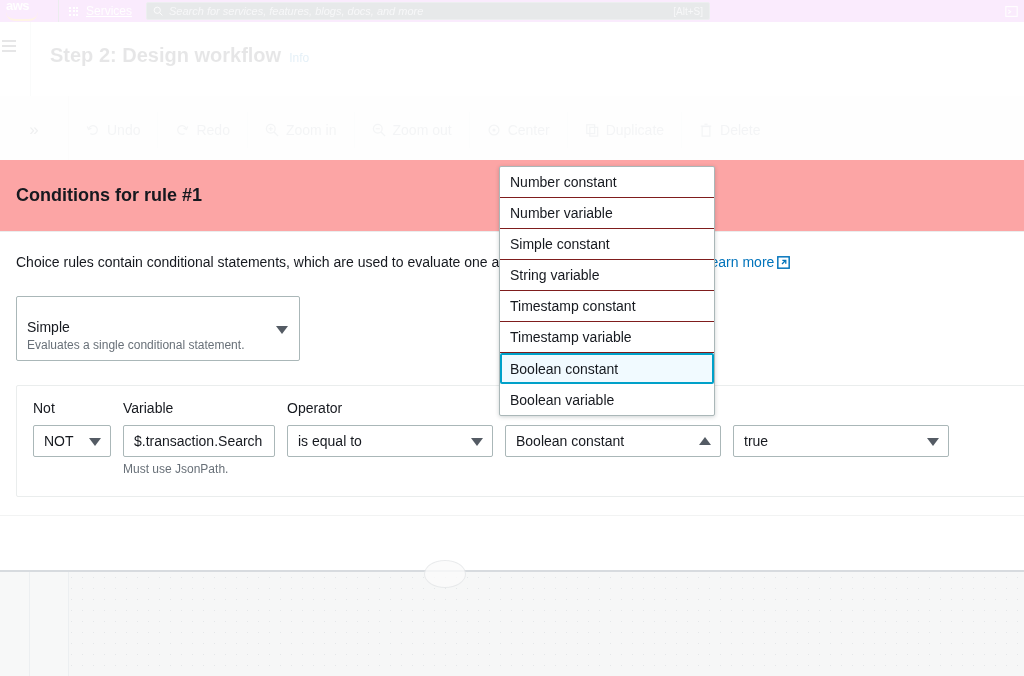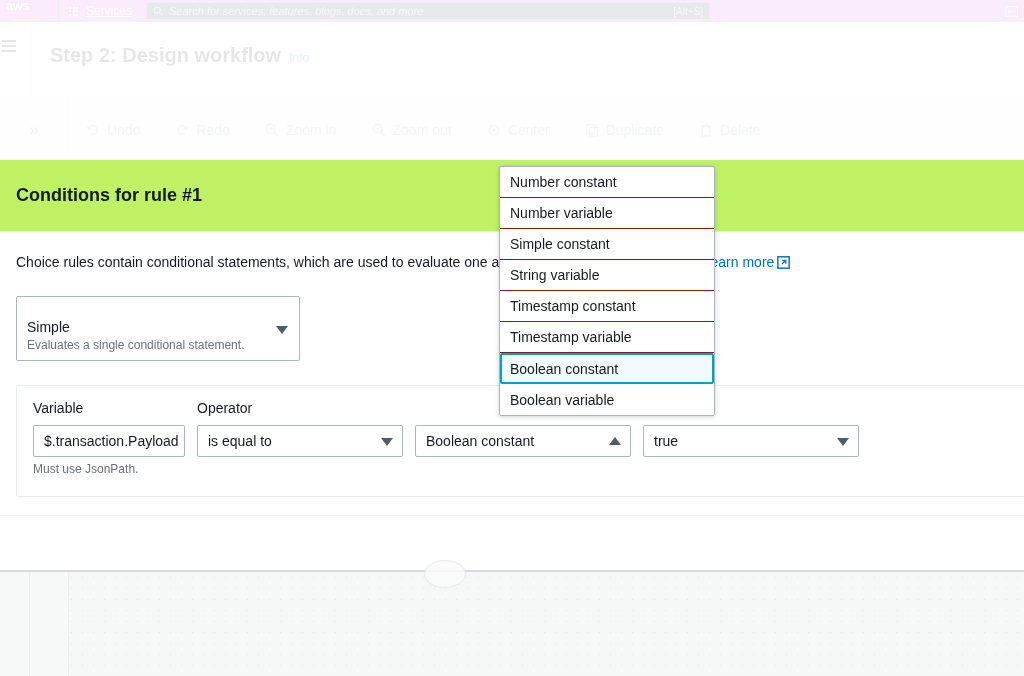--- a/index.html
+++ b/index.html
@@ -181,21 +181,21 @@
   
   #modal {
     position: absolute;
     left: 0; top: 160px;
     width: 1024px;
     background: #ffffff;
     z-index: 10;
   }
   .modal-header {
     height: 72px;
-    background: #bef264;
+    background: #fca5a5;
     border-bottom: 1px solid #eaeded;
     display: flex;
     align-items: center;
     padding-left: 16px;
     box-sizing: border-box;
   }
   .modal-title {
     font-size: 18px;
     font-weight: bold;
     color: #16191f;
@@ -548,25 +548,32 @@
 
     <div class="rule-type-select">
       <div class="rt-label">Simple</div>
       <div class="rt-sub">Evaluates a single conditional statement.</div>
       <span class="caret-down"></span>
     </div>
 
     <div class="cond-card">
       <div class="cond-row">
 
+        <div class="field">
+          <div class="field-label">Not</div>
+          <div class="ctl select f-not">
+            <span>NOT</span>
+            <span class="caret-down"></span>
+          </div>
+        </div>
 
         <div class="field">
           <div class="field-label">Variable</div>
           <div class="ctl f-var">
-            <span>$.transaction.Payload</span>
+            <span>$.transaction.Search</span>
           </div>
           <div class="hint">Must use JsonPath.</div>
         </div>
 
         <div class="field">
           <div class="field-label">Operator</div>
           <div class="ctl select f-op">
             <span>is equal to</span>
             <span class="caret-down"></span>
           </div>

